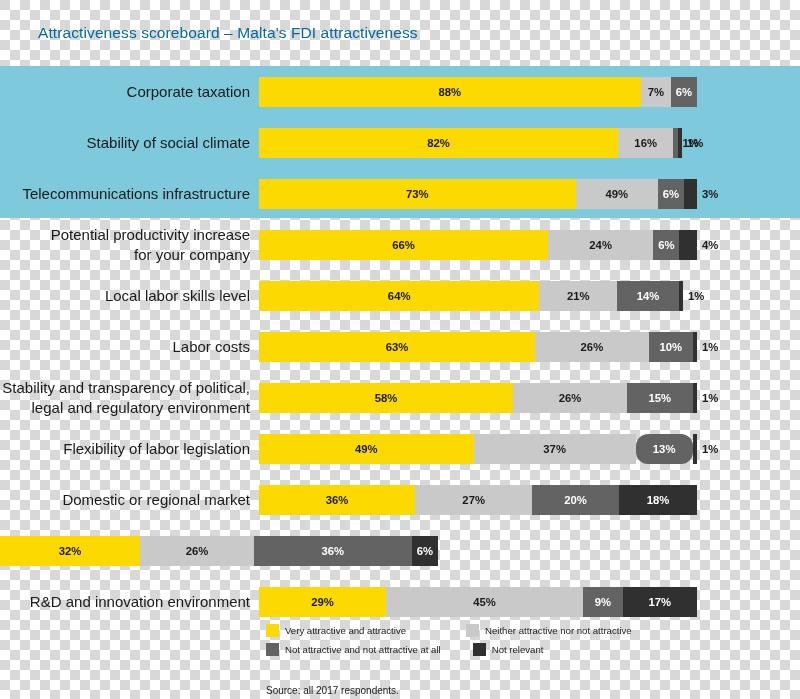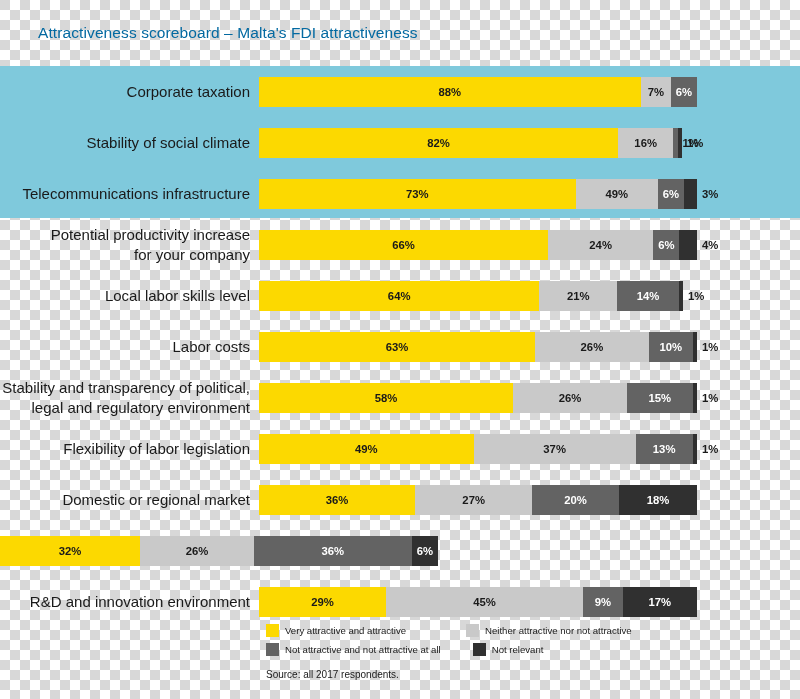--- a/index.html
+++ b/index.html
@@ -112,21 +112,21 @@
     margin-right:6px;
     flex:none;
   }
   .sw0 { background:#fcd900; }
   .sw1 { background:#c9c9c9; }
   .sw2 { background:#636363; }
   .sw3 { background:#303030; }
 
   #source {
     position:absolute;
-    left:266px; top:669px;
+    left:266px; top:685px;
     font-size:10px;
     color:#1a1a1a;
   }
 </style>
 </head>
 <body>
 
 <div id="highlight-band"></div>
 
 <div id="chart-title">Attractiveness scoreboard – Malta's FDI attractiveness</div>
@@ -252,21 +252,21 @@
     </div>
     <div class="row">
       <div class="row-label">Flexibility of labor legislation</div>
       <div class="bar">
         <div class="seg s0" style="width: 214.62px;">
           <span class="val">49%</span>
         </div>
         <div class="seg s1" style="width: 162.06px;">
           <span class="val">37%</span>
         </div>
-        <div class="seg s2" style="width: 56.94px;">
+        <div class="seg s2" style="width: 56.94px; border-radius: 12px;">
           <span class="val">13%</span>
         </div>
         <div class="seg s3" style="width: 4.38px;">
           <span class="val outside">1%</span>
         </div>
       </div>
     </div>
     <div class="row">
       <div class="row-label">Domestic or regional market</div>
       <div class="bar">

